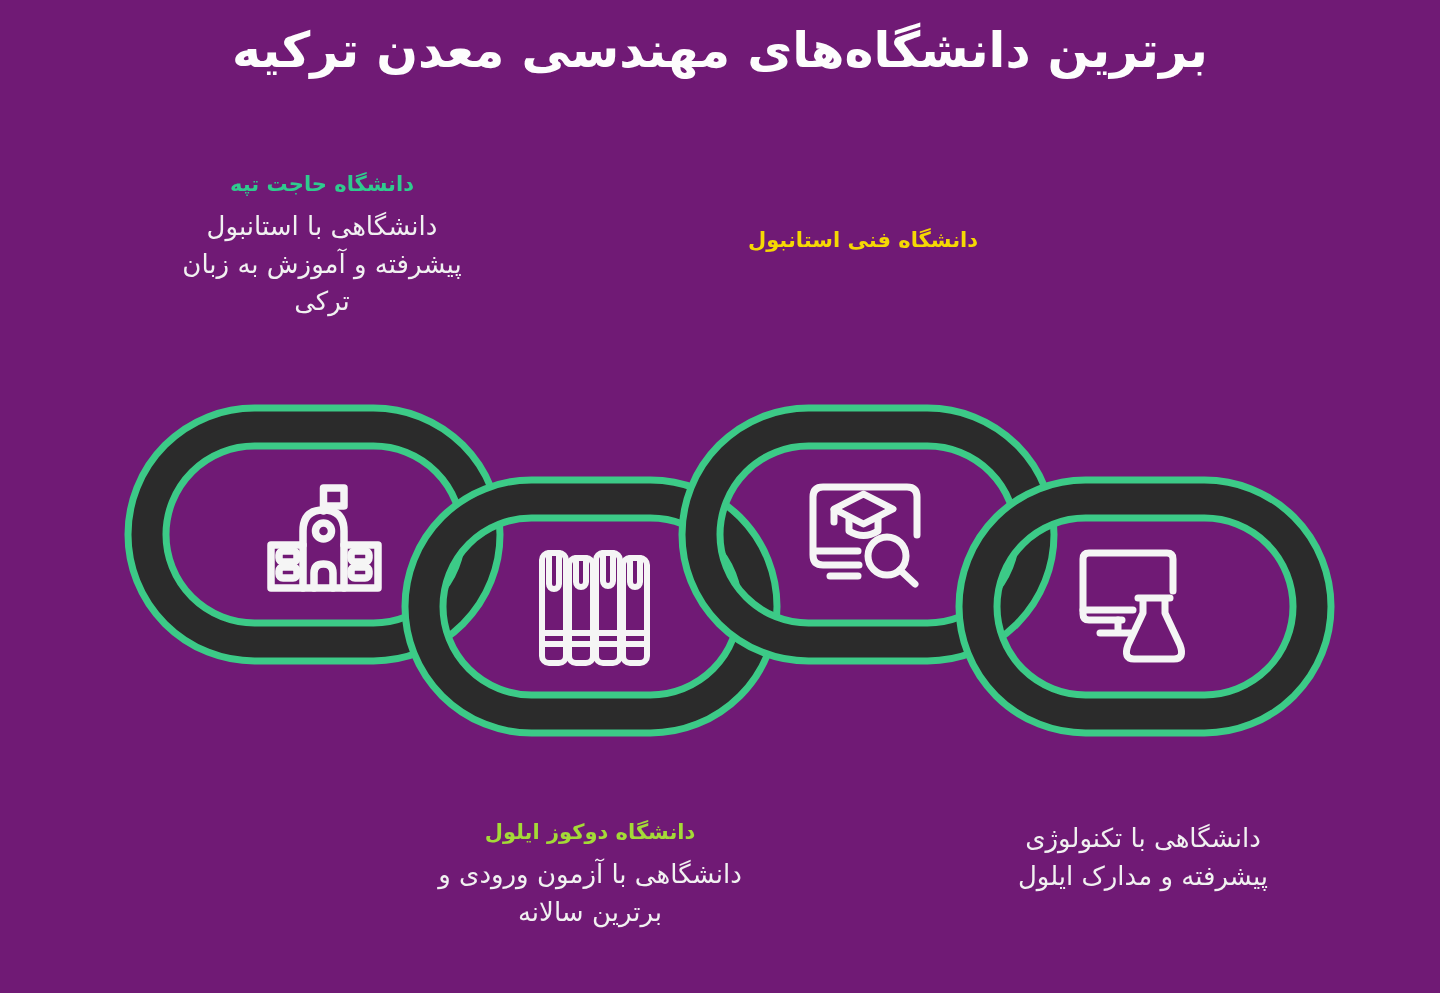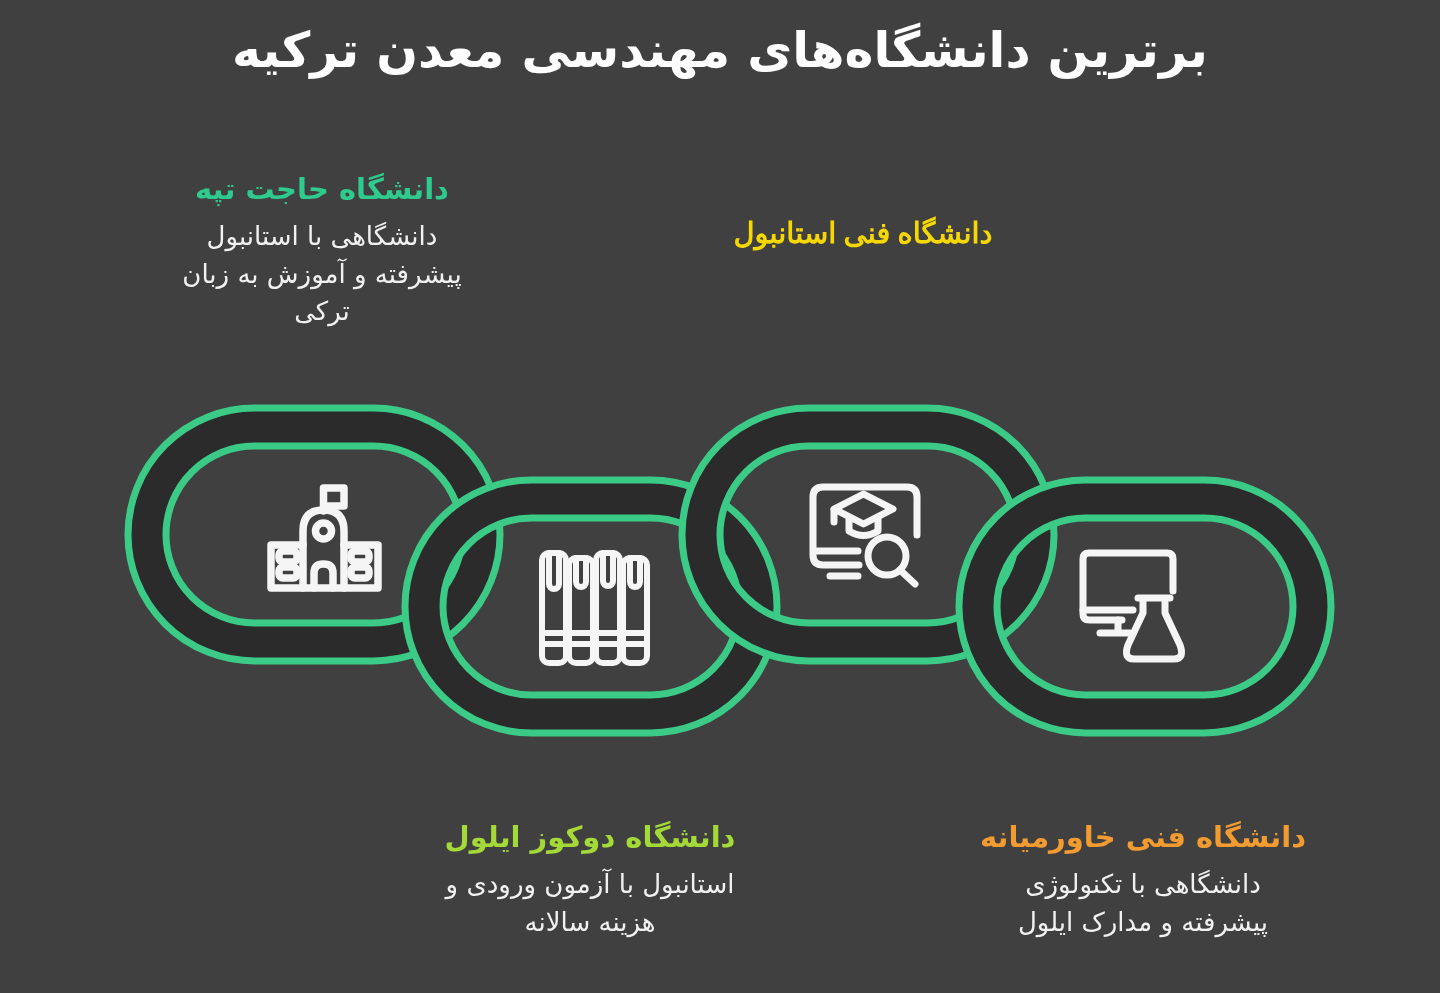--- a/index.html
+++ b/index.html
@@ -11,55 +11,54 @@
     font-family:"DejaVu Sans",sans-serif;
     overflow:hidden;
     direction:rtl;
   }
   .main-title{
     position:absolute;top:22px;left:0;width:100%;
     margin:0;text-align:center;
     font-size:49px;font-weight:bold;color:#fdfdfd;
   }
   .uni{position:absolute;text-align:center;}
-  .uni h2{margin:0 0 12px;font-size:29px;font-weight:bold;}
+  .uni h2{margin:0 0 12px;font-size:21px;font-weight:bold;}
   .uni p{margin:0 auto;font-size:26px;line-height:1.45;color:#f1f1f1;}
   .pos-1{left:152px;top:172px;width:340px;}
   .pos-1 p{width:306px;}
-  .pos-2{left:668px;top:216px;width:390px;font-family:Liberation Serif, serif;}
+  .pos-2{left:668px;top:228px;width:390px;}
   .pos-2 p{width:360px;}
   .pos-3{left:400px;top:820px;width:380px;}
   .pos-3 p{width:330px;}
   .pos-4{left:948px;top:820px;width:390px;}
   .pos-4 p{width:310px;}
   .chain{position:absolute;left:0;top:0;}
 </style>
 </head>
 <body style="background-color: rgb(43, 43, 43);">
 
-<div class="stage" style="background-color: #404040;">
+<div class="stage" style="background-color: #701a75;">
 
   <h1 class="main-title" style="color: rgb(253, 253, 253);">برترین دانشگاه‌های مهندسی معدن ترکیه</h1>
 
   <section class="uni pos-1">
     <h2 style="color: rgb(47, 203, 142);">دانشگاه حاجت تپه</h2>
     <p style="color: rgb(241, 241, 241);">دانشگاهی با استانبول پیشرفته و آموزش به زبان ترکی</p>
   </section>
 
   <section class="uni pos-2">
     <h2 style="color: rgb(245, 216, 3);">دانشگاه فنی استانبول</h2>
   </section>
 
   <section class="uni pos-3">
     <h2 style="color: rgb(164, 218, 55);">دانشگاه دوکوز ایلول</h2>
-    <p style="color: rgb(241, 241, 241);">استانبول با آزمون ورودی و هزینه سالانه</p>
+    <p style="color: rgb(241, 241, 241);">دانشگاهی با آزمون ورودی و برترین سالانه</p>
   </section>
 
   <section class="uni pos-4">
-    <h2 style="color: rgb(242, 155, 48);">دانشگاه فنی خاورمیانه</h2>
     <p style="color: rgb(241, 241, 241);">دانشگاهی با تکنولوژی پیشرفته و مدارک ایلول</p>
   </section>
 
   <svg class="chain" width="1440" height="993" viewBox="0 0 1440 993" aria-hidden="true">
     <defs>
       <path id="link-shape" fill-rule="evenodd" d="M126.5 0 H245.5 A126.5 126.5 0 0 1 245.5 253 H126.5 A126.5 126.5 0 0 1 126.5 0 Z
            M126.5 38 H245.5 A88.5 88.5 0 0 1 245.5 215 H126.5 A88.5 88.5 0 0 1 126.5 38 Z" style="fill: rgb(43, 43, 43);"></path>
     </defs>
 
     <g style="color: rgb(60, 202, 135);">

